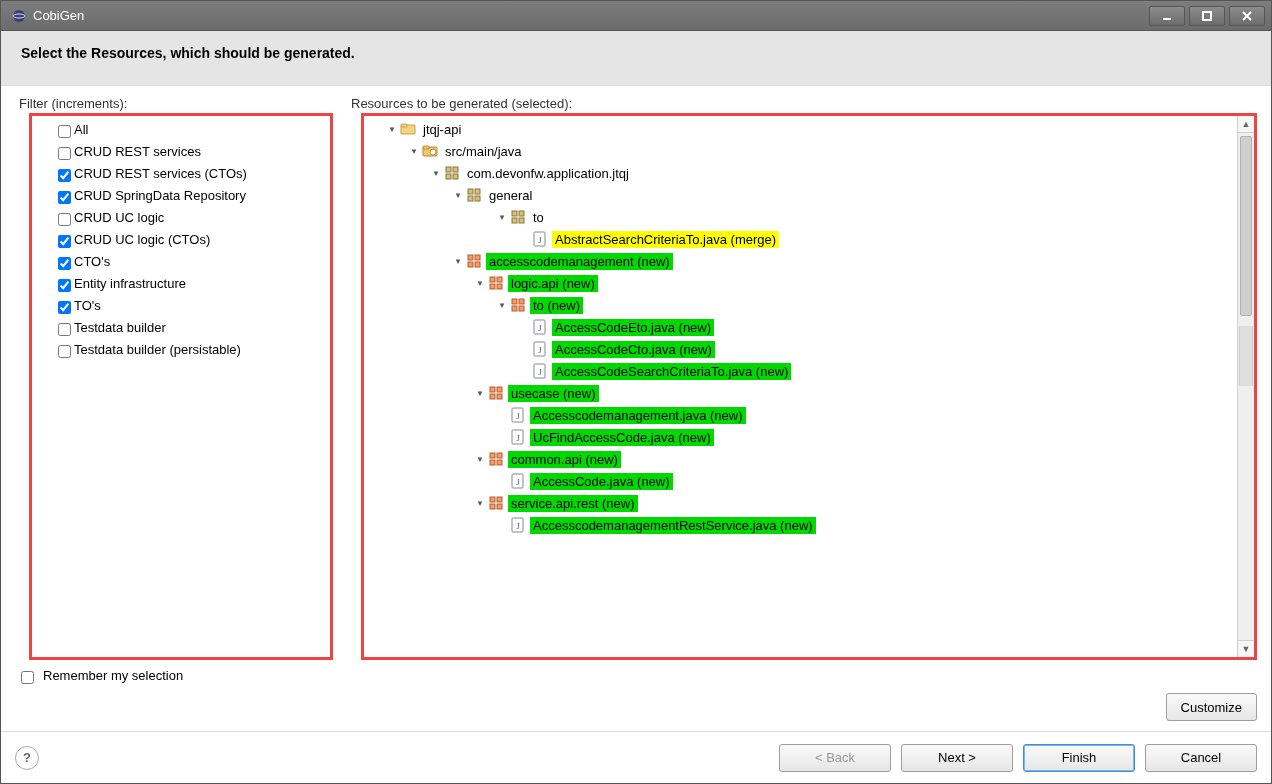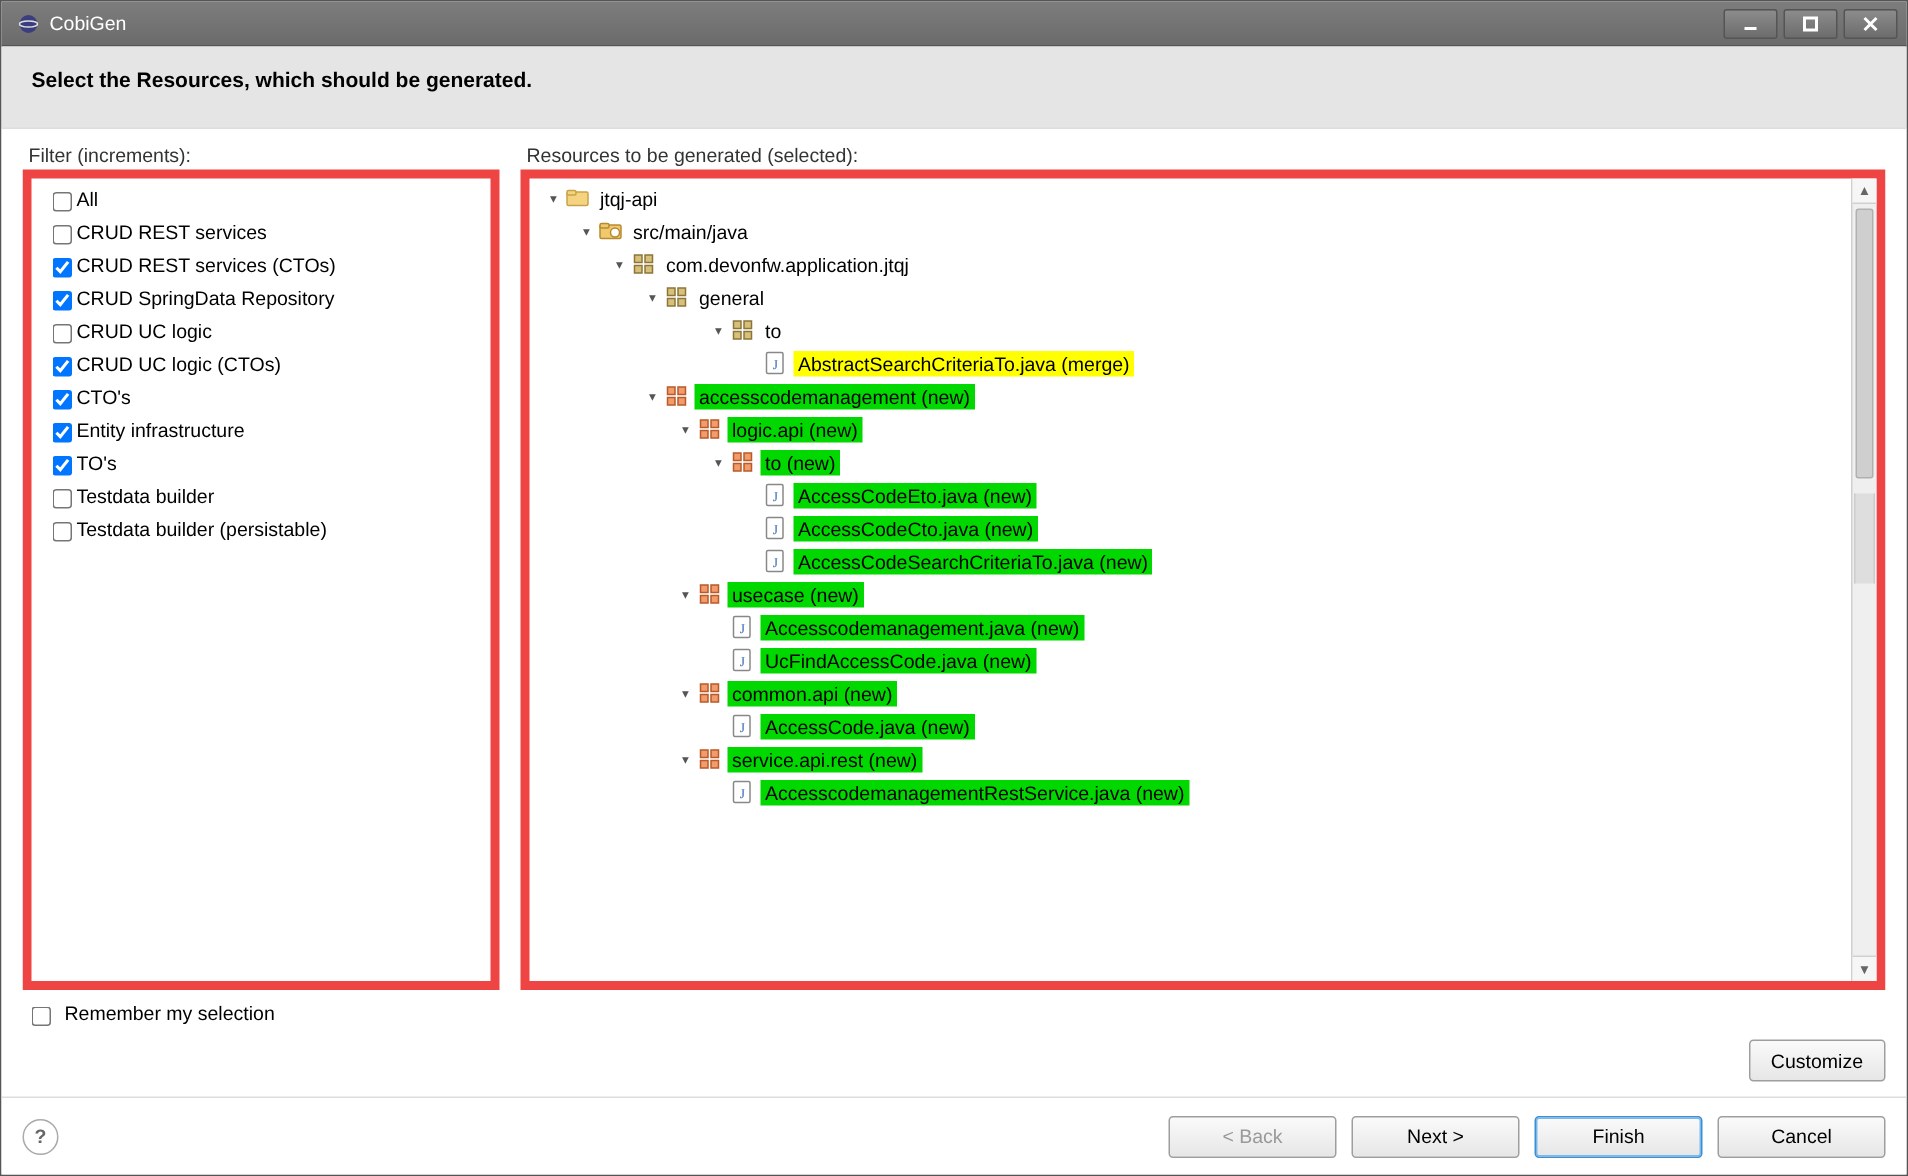--- a/index.html
+++ b/index.html
@@ -80,24 +80,25 @@
     width: 318px;
     display: flex;
     flex-direction: column;
   }
   .col-label {
     margin: 0 0 2px 4px;
     color: #333;
   }
   .listbox, .treebox {
     flex: 1;
-    border: 6px solid #ef4444;
+    border: 3px solid #ef4444;
     background: #fff;
     overflow-y: auto;
-    padding: 2px 0;
+    padding: 2px 12px;
+    margin-left: 14px;
   }
   .listbox .item {
     display: flex;
     align-items: center;
     padding: 1px 6px 1px 30px;
     height: 22px;
     position: relative;
   }
   .listbox .item input[type=checkbox] {
     position: absolute;

